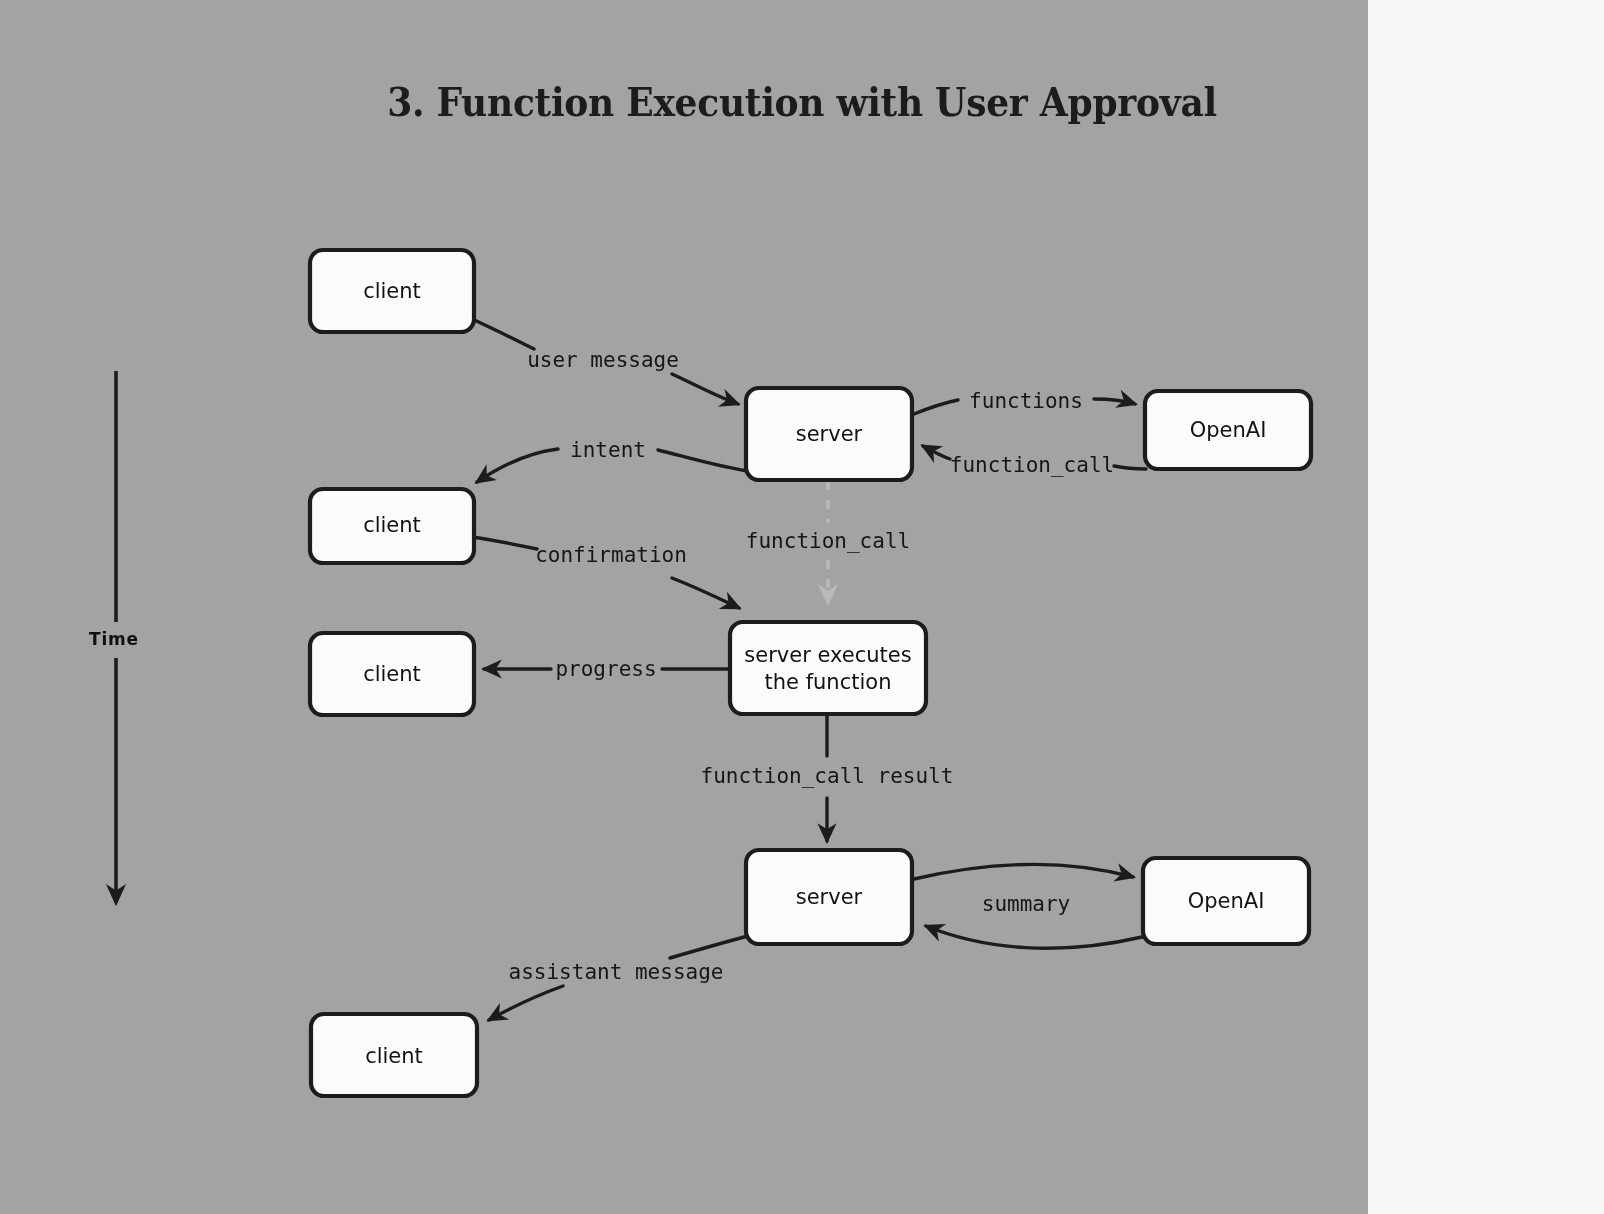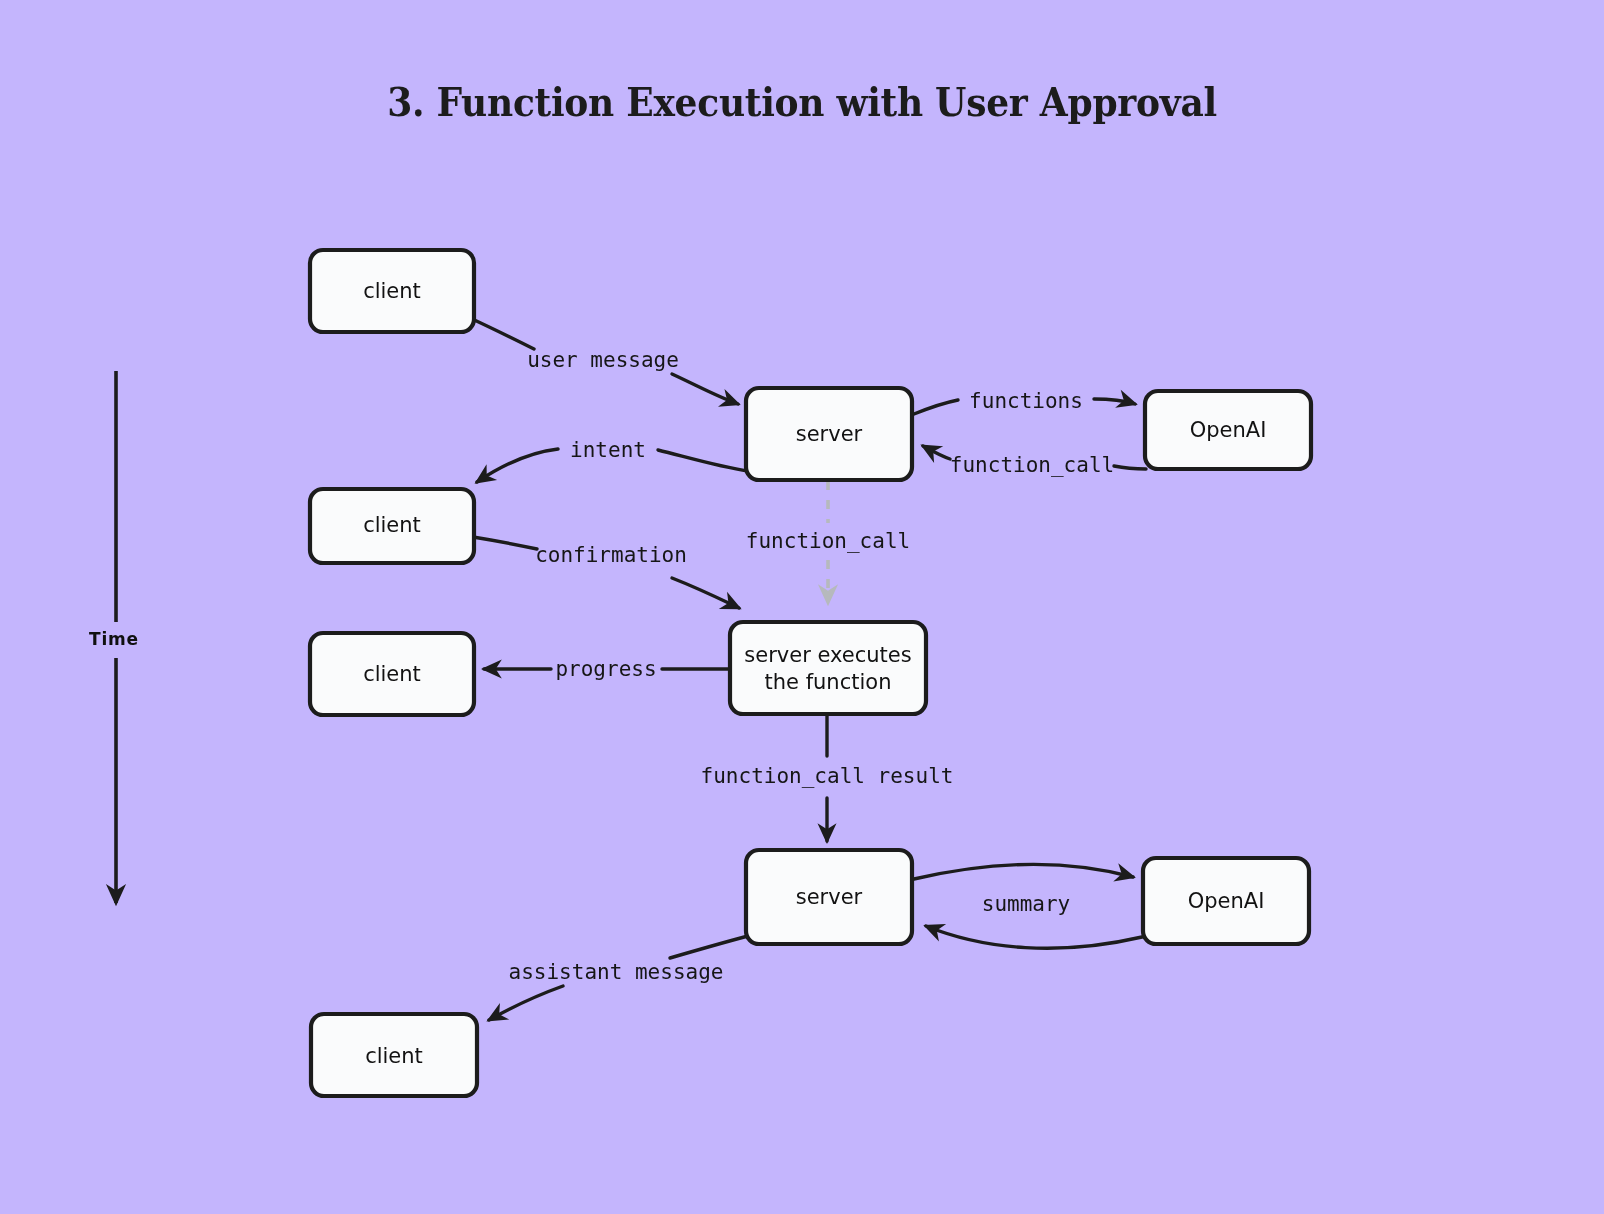--- a/index.html
+++ b/index.html
@@ -8,23 +8,23 @@
     background: #f7f8fa;
   }
   body {
     width: 1604px;
     height: 1214px;
     overflow: hidden;
     font-family: "DejaVu Sans", sans-serif;
   }
   #canvas {
     position: relative;
-    width: 1604px;
+    width: 1368px;
     height: 1214px;
-    background: #c4b5fd;
+    background: #a3a3a3;
   }
   #diagram-title {
     position: absolute;
     top: 78px;
     left: 0;
     width: 1604px;
     text-align: center;
     font-family: "DejaVu Serif", serif;
     font-weight: bold;
     font-size: 40px;

